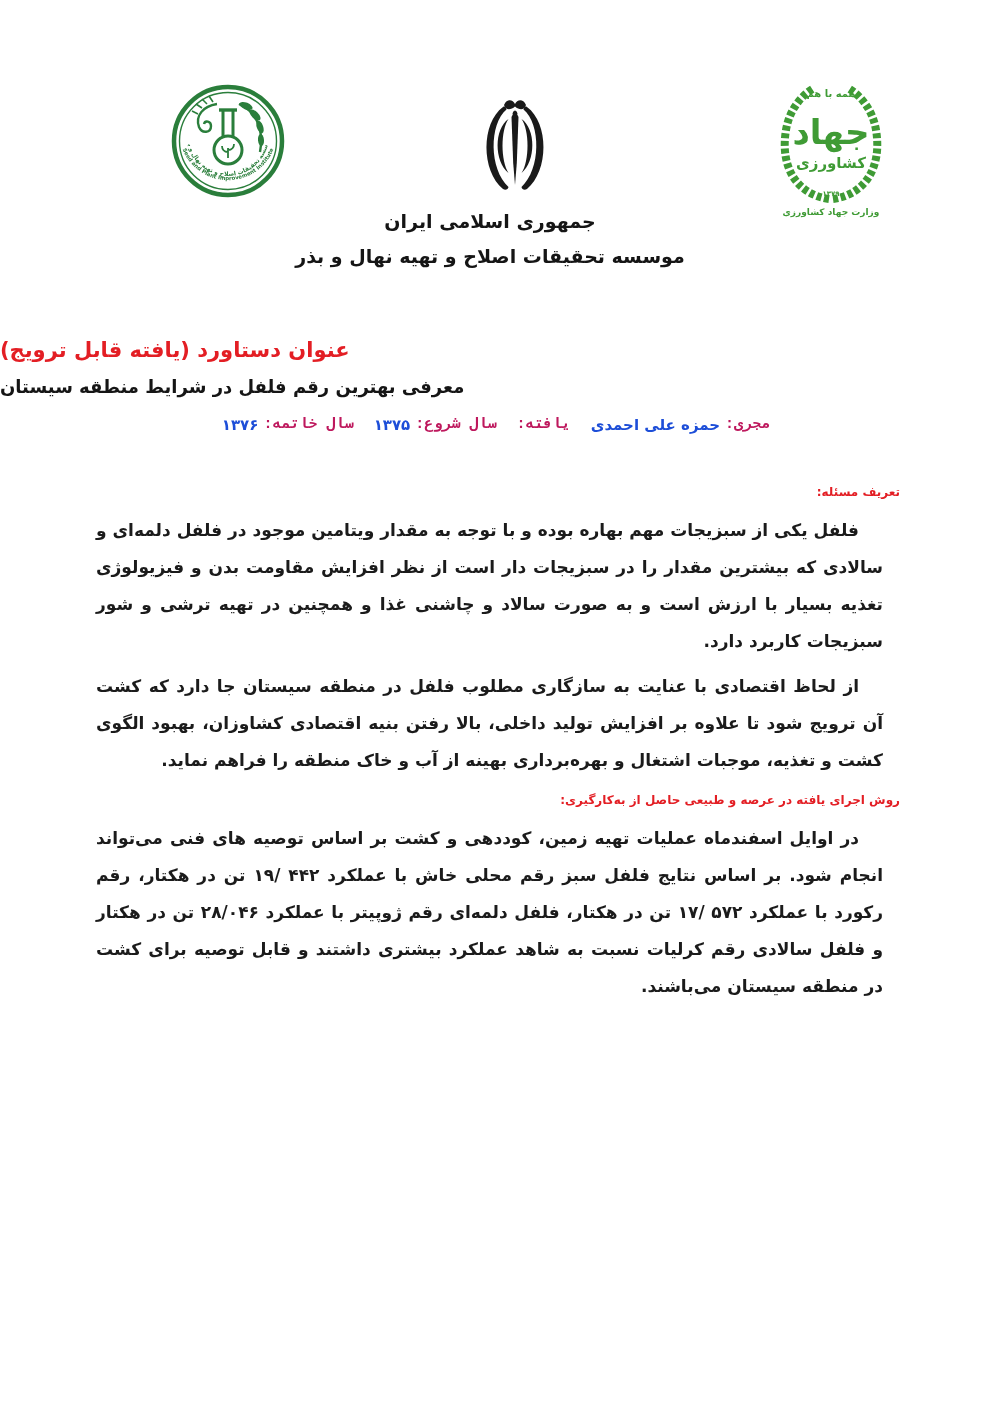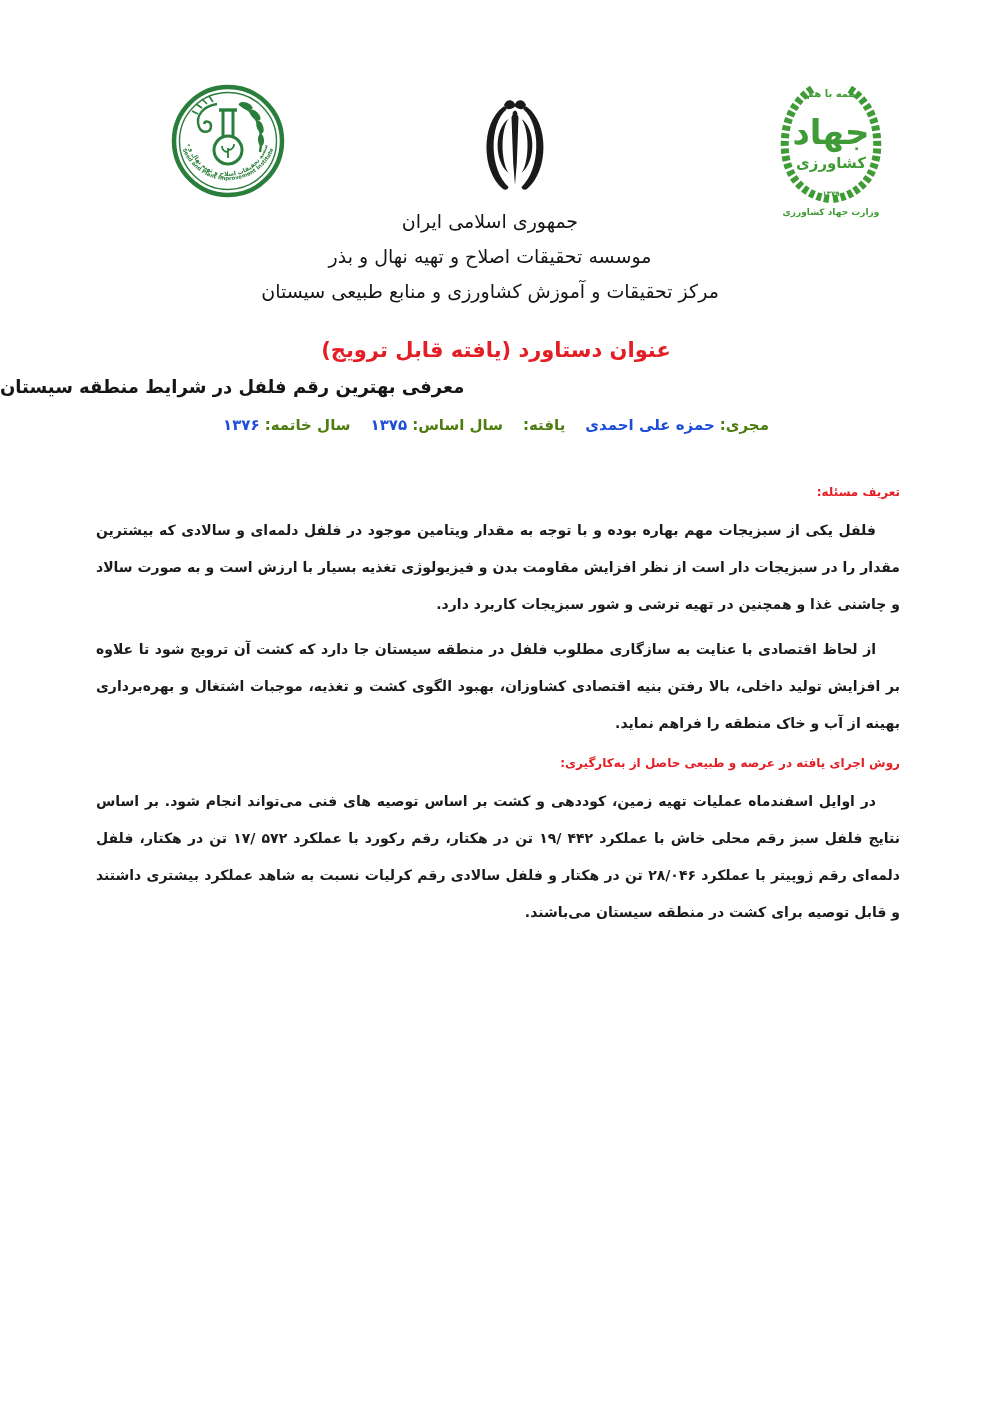--- a/index.html
+++ b/index.html
@@ -13,54 +13,54 @@
     overflow:hidden;
   }
   
   .logo{position:absolute;}
   .logo-left{left:171px;top:84px;width:114px;height:114px;}
   .logo-center{left:474px;top:97px;width:82px;height:102px;}
   .logo-right{left:765px;top:68px;width:132px;height:152px;}
   
   .org-header{
     position:absolute;top:204px;left:0;right:12px;
-    text-align:center;font-weight:normal;
+    text-align:center;font-weight:bold;
     font-size:19px;line-height:35px;color:#151515;
   }
   .doc-title{
     position:absolute;top:338px;left:0;right:0;
-    text-align:center;font-weight:bold;
+    text-align:left;font-weight:bold;
     font-size:21px;color:#e31e24;
   }
   .doc-subtitle{
     position:absolute;top:376px;left:0;right:0;
     text-align:left;font-weight:bold;
     font-size:18px;color:#151515;
   }
   .meta-line{
     position:absolute;top:412px;left:40px;right:40px;
     display:flex;justify-content:center;gap:20px;
     direction:rtl;font-weight:bold;font-size:15px;line-height:26px;
     white-space:nowrap;
   }
   .meta-item{display:flex;gap:5px;direction:rtl;}
-  .meta-label{color:#4d7c0f;}
+  .meta-label{color:#be185d;font-family:Liberation Mono, monospace;}
   .meta-value{color:#1d4ed8;}
   
   .content{
     position:absolute;top:479px;left:96px;right:92px;
     direction:rtl;
   }
   .section-heading{
     font-size:12px;font-weight:bold;color:#e31e24;
     margin:0 0 7px 0;line-height:26px;text-align:right;
   }
   .section-body{
-    font-size:14px;font-weight:bold;color:#1b1b1b;
-    line-height:37px;margin:0 0 8px 0;
+    font-size:17px;font-weight:bold;color:#1b1b1b;
+    line-height:37px;margin:0 17px 8px 0;
     text-align:justify;text-indent:24px;
   }
   
   .g-stroke{stroke:#2a7e3b;fill:none;}
   .g-fill{fill:#2a7e3b;}
   .j-green{fill:#3f9b35;}
   .j-stroke{stroke:#3f9b35;fill:none;}
   .emblem{fill:#1a1a1a;}
   svg text{font-family:"DejaVu Sans", sans-serif;}
 </style>
@@ -120,36 +120,35 @@
     <text x="66" y="29" text-anchor="middle" font-size="10" font-weight="bold" class="j-green">همه با هم</text>
     <text x="66" y="76" text-anchor="middle" font-size="34" font-weight="bold" class="j-green">جهاد</text>
     <text x="66" y="100" text-anchor="middle" font-size="15" font-weight="bold" class="j-green">کشاورزی</text>
     <text x="66" y="128" text-anchor="middle" font-size="7" font-weight="bold" class="j-green">۱۳۷۹</text>
     <text x="66" y="147" text-anchor="middle" font-size="9" font-weight="bold" class="j-green">وزارت جهاد کشاورزی</text>
   </svg>
 
   <div class="org-header">
     <div>جمهوری اسلامی ایران</div>
     <div>موسسه تحقیقات اصلاح و تهیه نهال و بذر</div>
-    <div>مرکز تحقیقات و آموزش کشاورزی و منابع طبیعی سیستان</div>
   </div>
 
   <div class="doc-title">عنوان دستاورد (یافته قابل ترویج)</div>
   <div class="doc-subtitle">معرفی بهترین رقم فلفل در شرایط منطقه سیستان</div>
 
   <div class="meta-line">
     <span class="meta-item">
       <span class="meta-label">مجری:</span>
       <span class="meta-value">حمزه علی احمدی</span>
     </span>
     <span class="meta-item">
       <span class="meta-label">یافته:</span>
     </span>
     <span class="meta-item">
-      <span class="meta-label">سال اساس:</span>
+      <span class="meta-label">سال شروع:</span>
       <span class="meta-value">۱۳۷۵</span>
     </span>
     <span class="meta-item">
       <span class="meta-label">سال خاتمه:</span>
       <span class="meta-value">۱۳۷۶</span>
     </span>
   </div>
 
   <div class="content">
     <h2 class="section-heading">تعریف مسئله:</h2>

